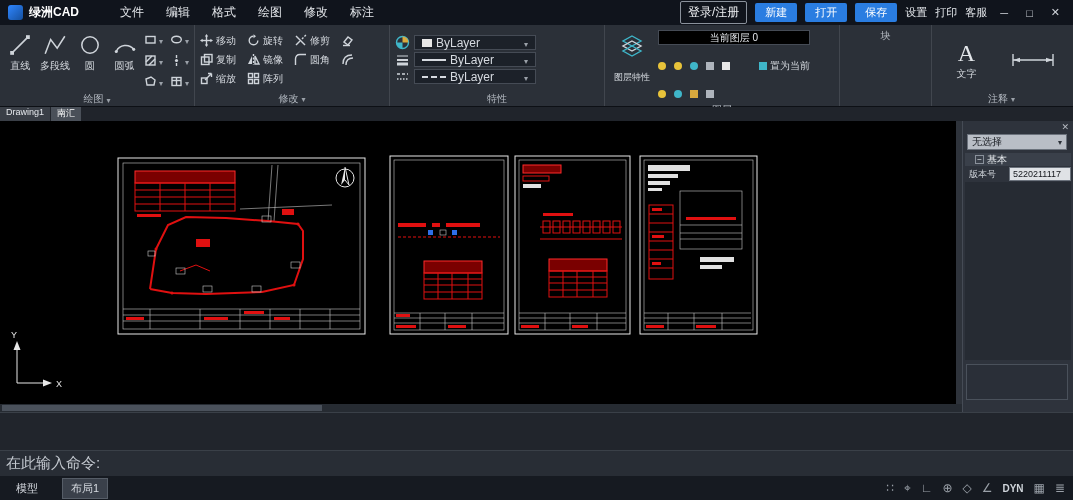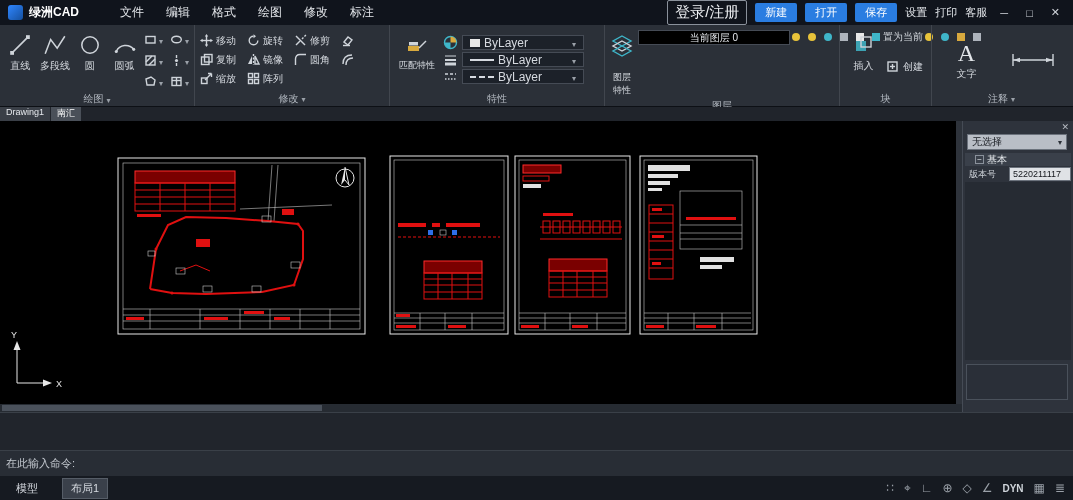--- a/index.html
+++ b/index.html
@@ -6,21 +6,21 @@
   html,body{width:1073px;height:500px;}
   body{position:relative;background:#14181f;font-family:"Liberation Sans",sans-serif;overflow:hidden;color:#d6dae0;}
   .abs{position:absolute;}
 
   
   .titlebar{top:0;left:0;width:1073px;height:25px;background:#10141c;display:flex;align-items:center;padding:0 8px;}
   .logo{width:15px;height:15px;background:linear-gradient(135deg,#2f86ff,#15509e);border-radius:3px;margin-right:6px;flex:none;}
   .appname{font-size:12px;font-weight:bold;color:#ffffff;margin-right:30px;white-space:nowrap;}
   .menu{font-size:12px;color:#e3e6ea;padding:0 11px;cursor:default;white-space:nowrap;}
   .tb-right{margin-left:auto;display:flex;align-items:center;gap:8px;}
-  .btn-outline{border:1px solid #8a919b;color:#eef0f3;font-size:15px;padding:2px 7px;border-radius:2px;white-space:nowrap;}
+  .btn-outline{border:1px solid #8a919b;color:#eef0f3;font-size:12px;padding:2px 7px;border-radius:2px;white-space:nowrap;}
   .btn-blue{background:#2a7de1;color:#fff;font-size:11px;padding:2px 10px;border-radius:2px;white-space:nowrap;}
   .tb-txt{font-size:11px;color:#e3e6ea;white-space:nowrap;}
   .winbtn{font-size:11px;color:#cfd3d9;padding:0 5px;}
 
   
   .ribbon{top:25px;left:0;width:1073px;height:82px;background:#2b3038;display:flex;border-bottom:1px solid #0d1015;}
   .panel{border-right:1px solid #41464e;display:flex;flex-direction:column;padding-top:3px;flex:none;}
   .panel-body{flex:1;display:flex;padding:2px 5px;gap:4px;}
   .panel-label{height:15px;display:flex;align-items:center;justify-content:center;gap:3px;font-size:10px;color:#b4bac2;}
   .bigtool{width:37px;display:flex;flex-direction:column;align-items:center;gap:2px;font-size:10px;color:#d6dae0;padding-top:3px;text-align:center;}
@@ -38,21 +38,21 @@
   .smalltool{display:flex;align-items:center;gap:3px;font-size:10px;white-space:nowrap;}
   .smalltool svg{width:13px;height:13px;flex:none;}
   .proprows{display:flex;flex-direction:column;gap:2px;justify-content:center;}
   .prow{display:flex;align-items:center;gap:4px;}
   .prow > svg{width:15px;height:15px;}
   .dd{width:122px;height:15px;background:#1c2129;border:1px solid #454b55;display:flex;align-items:center;gap:4px;padding:0 7px;font-size:12px;color:#d6dae0;}
   .dd .lbl{flex:1;}
   .sw-color{width:10px;height:8px;background:#e8e8e8;flex:none;}
   .sw-line{width:24px;height:2px;background:#d6dae0;flex:none;}
   .sw-ltype{width:24px;height:0;border-top:2px dashed #d6dae0;flex:none;}
-  .laycol{display:flex;flex-direction:row;gap:2px;justify-content:center;}
+  .laycol{display:flex;flex-direction:column;gap:14px;justify-content:center;}
   .curlayer{width:152px;height:15px;background:#000;border:1px solid #454b55;color:#e6e9ed;font-size:10px;display:flex;align-items:center;justify-content:center;}
   .lay-icons{display:flex;gap:8px;align-items:center;height:14px;}
   .dot{width:8px;height:8px;border-radius:50%;flex:none;}
   .sq{width:8px;height:8px;flex:none;}
   .setcur{display:flex;align-items:center;gap:3px;font-size:10px;margin-left:auto;white-space:nowrap;}
   .createrow{display:flex;align-items:center;gap:4px;font-size:10px;margin-top:14px;white-space:nowrap;}
   .bigA{font-family:"Liberation Serif",serif;font-size:24px;color:#e3e6ea;line-height:24px;}
 
   
   .tabbar{top:107px;left:0;width:1073px;height:14px;background:#20242b;display:flex;align-items:stretch;}
@@ -89,21 +89,21 @@
   .collapse{width:9px;height:9px;border:1px solid #8a919b;font-size:8px;line-height:7px;text-align:center;color:#e6e9ed;}
   .collapse::after{content:"−";}
   .sp-row{position:absolute;top:46px;left:2px;right:2px;height:14px;display:flex;}
   .sp-row .k{width:44px;font-size:9px;color:#cdd2d8;display:flex;align-items:center;padding-left:4px;background:#2e333c;}
   .sp-row .v{flex:1;background:#dfe2e6;color:#14171c;font-size:9px;display:flex;align-items:center;padding:0 3px;border:1px solid #6b727c;}
   .sp-fill{position:absolute;top:61px;left:2px;right:2px;bottom:52px;background:#262b33;}
   .sp-minibox{position:absolute;left:3px;right:5px;bottom:12px;height:36px;background:#2a2f38;border:1px solid #4a515b;}
 
   
   .cmdhist{top:412px;left:0;width:1073px;height:38px;background:#21252c;border-top:1px solid #3a4048;}
-  .cmdin{top:450px;left:0;width:1073px;height:26px;background:#282d35;border-top:1px solid #3a4048;font-size:11px;color:#c3c8cf;display:flex;align-items:center;padding:0 6px;}
+  .cmdin{top:450px;left:0;width:1073px;height:26px;background:#282d35;border-top:1px solid #3a4048;font-size:15px;color:#c3c8cf;display:flex;align-items:center;padding:0 6px;}
 
   
   .statusbar{top:476px;left:0;width:1073px;height:24px;background:#161a21;display:flex;align-items:center;padding:0 8px;gap:4px;}
   .st-tab{padding:2px 8px;font-size:11px;color:#d6dae0;white-space:nowrap;}
   .st-tab.active{background:#3a404a;border:1px solid #565d67;margin-left:12px;}
   .st-right{margin-left:auto;display:flex;align-items:center;gap:10px;color:#9aa0a8;font-size:12px;}
   .dyn{font-size:10px;font-weight:bold;color:#cfd4da;}
 </style>
 </head>
 <body>
@@ -299,28 +299,20 @@
       </div>
     </div>
     <div class="panel-label">
         <span>修改</span>
         <span class="chev"></span>
       </div>
   </div>
 
   <div class="panel" style="width:215px;">
     <div class="panel-body">
-      <div class="bigtool" style="width:44px;font-size:9px;">
-        <svg class="icon" viewBox="0 0 24 24">
-            <rect class="fyel" x="3" y="13" width="11" height="5"></rect>
-            <path d="M14,15 L21,8"></path>
-            <rect class="f" x="4" y="9" width="9" height="3.5"></rect>
-          </svg>
-        <span>匹配特性</span>
-      </div>
       <div class="proprows">
         <div class="prow">
           <svg class="icon" viewBox="0 0 15 15">
               <circle cx="7.5" cy="7.5" r="6" class="teal"></circle>
               <path class="fyel" d="M7.5,1.5 A6,6 0 0 1 13.5,7.5 L7.5,7.5 Z"></path>
               <path class="fteal" d="M7.5,13.5 A6,6 0 0 1 1.5,7.5 L7.5,7.5 Z"></path>
             </svg>
           <span class="dd">
               <span class="sw-color"></span>
               <span class="lbl">ByLayer</span>
@@ -387,37 +379,20 @@
           <span class="sq" style="background:#aeb4bc;"></span>
         </div>
       </div>
     </div>
     <div class="panel-label">
         <span>图层</span>
       </div>
   </div>
 
   <div class="panel" style="width:92px;">
-    <div class="panel-body">
-      <div class="bigtool">
-        <svg class="icon" viewBox="0 0 24 24">
-            <rect class="fteal" x="4" y="8" width="10" height="10" opacity="0.85"></rect>
-            <rect x="9" y="4" width="10" height="10"></rect>
-          </svg>
-        <span>插入</span>
-      </div>
-      <div class="createrow">
-        <svg class="icon" viewBox="0 0 13 13" style="width:13px;height:13px;">
-            <rect x="2" y="2" width="9" height="9"></rect>
-            <line x1="6.5" y1="4" x2="6.5" y2="9"></line>
-            <line x1="4" y1="6.5" x2="9" y2="6.5"></line>
-          </svg>
-        <span>创建</span>
-      </div>
-    </div>
     <div class="panel-label">
         <span>块</span>
       </div>
   </div>
 
   <div class="panel" style="width:139px;border-right:none;">
     <div class="panel-body" style="justify-content:space-around;align-items:center;">
       <div class="bigtool">
         <span class="bigA">A</span>
         <span>文字</span>

